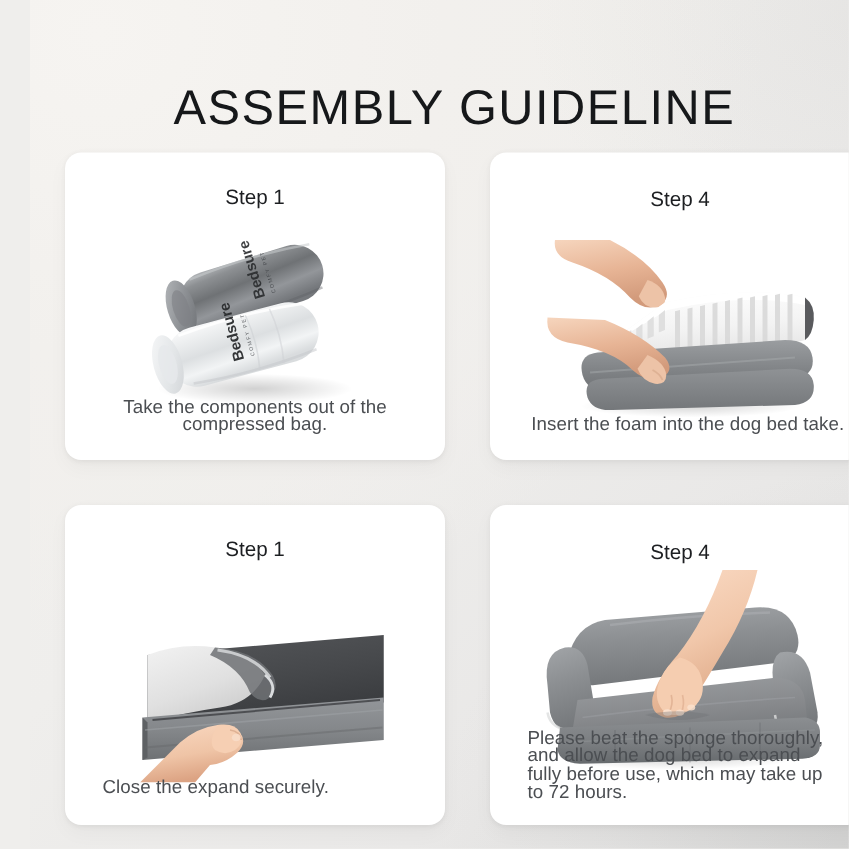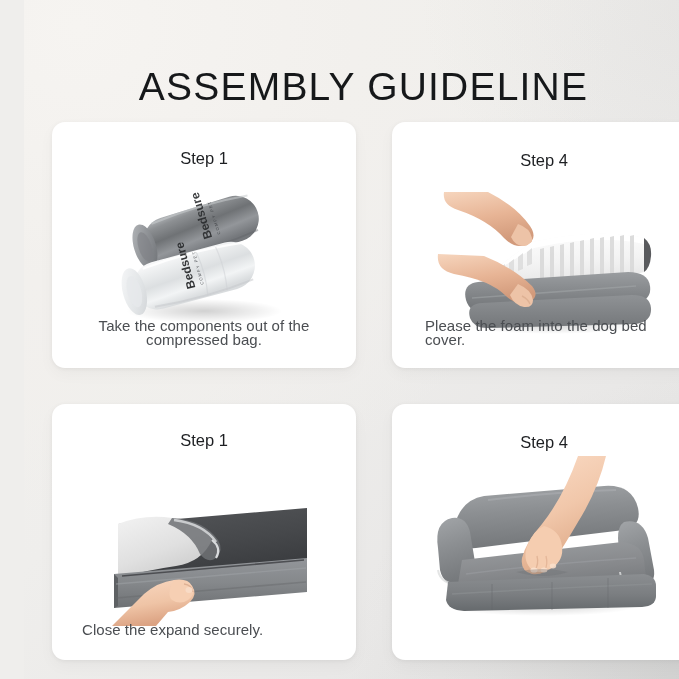--- a/index.html
+++ b/index.html
@@ -251,21 +251,21 @@
           <path d="M80 122 L244 110" stroke="#a6a9ac" stroke-width="1.6" opacity="0.5" fill="none"></path>
 
           <path d="M78 142 Q74 128 90 127 L240 119 Q258 119 259 132 Q260 146 244 148 L98 152 Q82 153 78 142 Z" fill="url(#cover2b)"></path>
 
           <path d="M46 78 L92 80 Q122 92 140 110 Q148 120 138 126 Q126 131 114 120 Q98 104 62 98 Q44 94 46 78 Z" fill="url(#skin2)"></path>
           <path d="M126 108 q14 6 15 16 q0 8 -9 7 q-10 -2 -14 -12 z" fill="#edc3a7"></path>
           <path d="M130 120 q6 3 8 8" stroke="#d7a98c" stroke-width="1.4" fill="none" opacity="0.7"></path>
         </svg>
       </div>
 
-      <div class="caption">Please the foam into the dog bed cover.</div>
+      <div class="caption">Insert the foam into the dog bed take.</div>
     </div>
 
     <div class="card card-3">
       <div class="step-title">Step 1</div>
 
       <div class="art" style="top:62px;height:160px;">
         <svg width="304" height="160" viewBox="0 0 304 160">
           <defs>
             <linearGradient id="darkTop3" x1="0" y1="0" x2="0.4" y2="1">
               <stop offset="0%" stop-color="#55575a"></stop>
@@ -372,16 +372,17 @@
           <path d="M145 100 q2 8 -2 14" stroke="#daa98b" stroke-width="1.3" fill="none" opacity="0.7"></path>
           <path d="M154 100 q2 8 -1 14" stroke="#daa98b" stroke-width="1.3" fill="none" opacity="0.6"></path>
           <ellipse cx="142" cy="114" rx="3.6" ry="2.6" fill="#fae0cd" opacity="0.95"></ellipse>
           <ellipse cx="152" cy="114" rx="3.4" ry="2.5" fill="#fae0cd" opacity="0.9"></ellipse>
           <ellipse cx="161" cy="110" rx="3.2" ry="2.4" fill="#fae0cd" opacity="0.85"></ellipse>
 
           <path d="M124 116 Q150 110 176 116 Q152 124 124 116 Z" fill="#6e7174" opacity="0.35"></path>
         </svg>
       </div>
 
+      <div class="caption">Please beat the sponge thoroughly, and allow the dog bed to expand fully before use, which may take up to 72 hours.</div>
     </div>
 
   </div>
 </div>
 
 </body></html>

